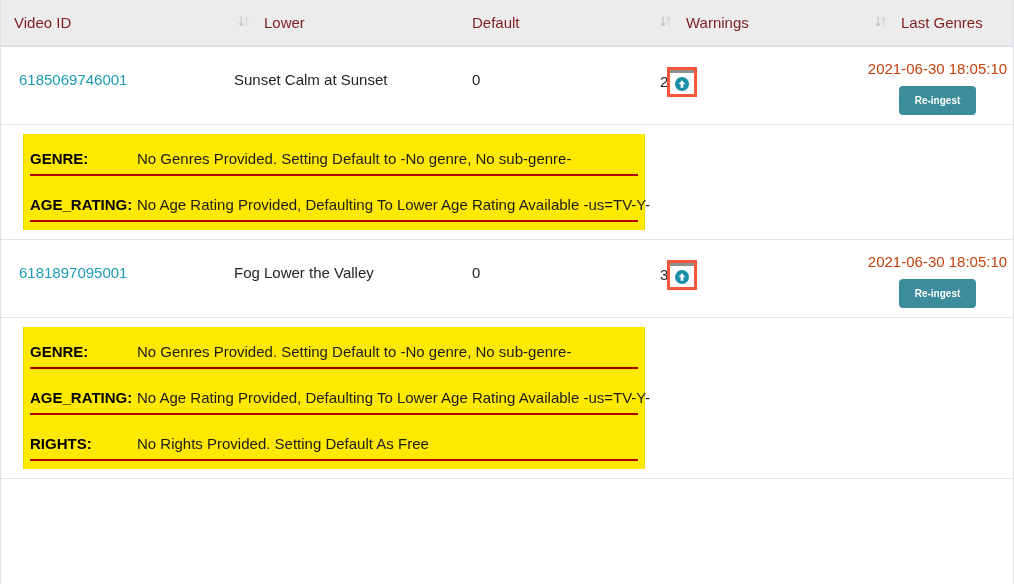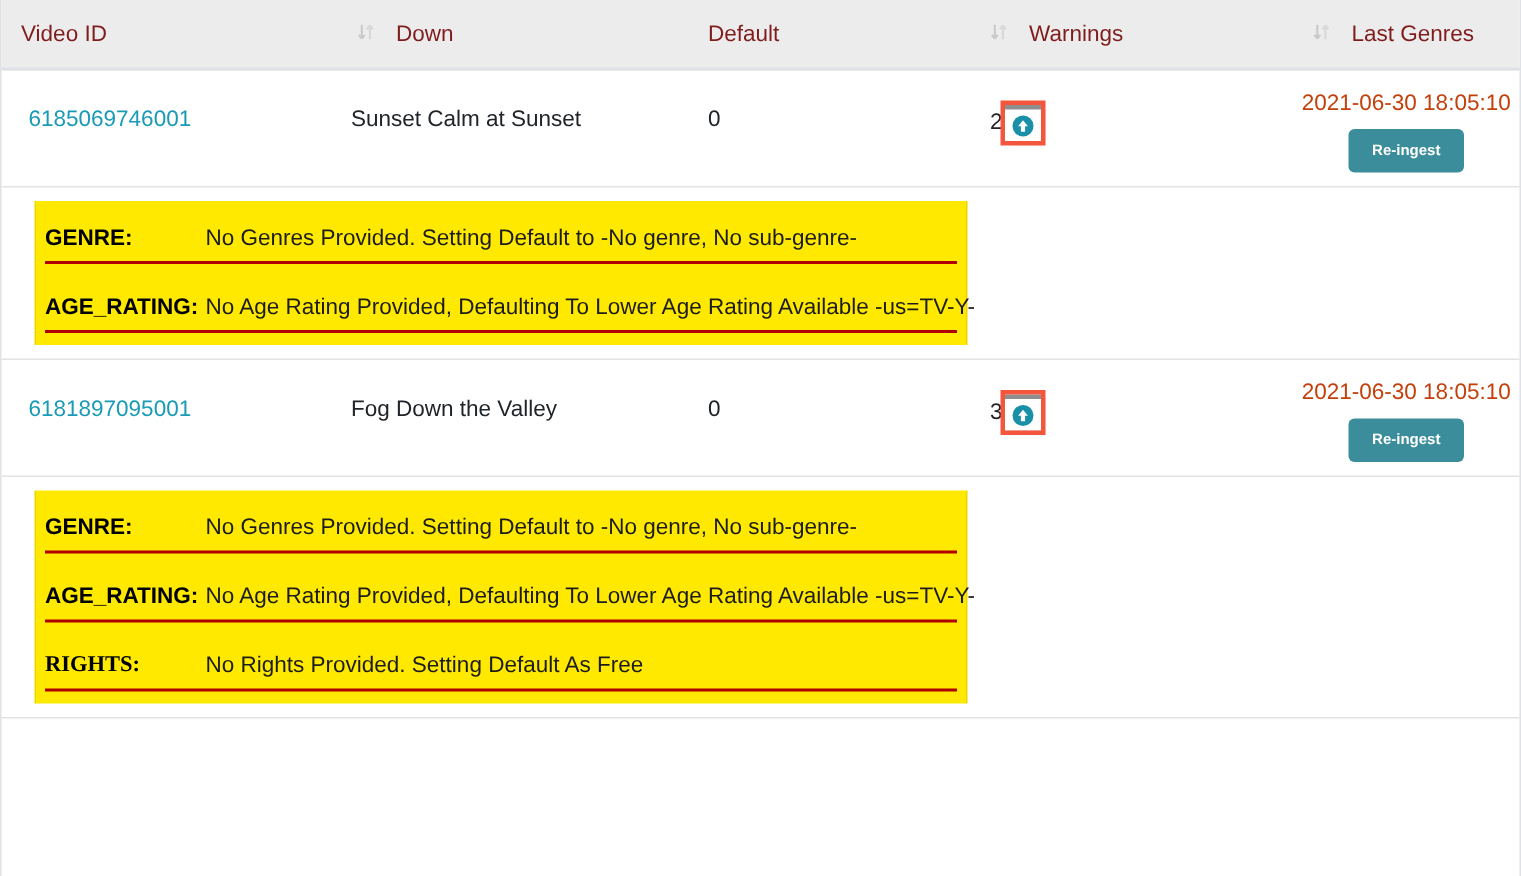--- a/index.html
+++ b/index.html
@@ -172,39 +172,39 @@
   }
   .warn-block:first-child { padding-top: 16px; }
   .warn-rule {
     border-bottom: 2px solid #b00000;
     margin: 7px 6px 0 6px;
   }
   .spacer-8 { height: 8px; }
 
   .key-genre { width: 99px; }
   .key-age   { width: 99px; }
-  .key-rights{ width: 99px; font-family: Liberation Serif, serif; }
+  .key-rights{ width: 99px; }
 </style>
 </head>
 <body>
 
 <div class="table-wrap">
 
   <div class="thead">
     <div class="th th-videoid">
       <span class="th-label">Video ID</span>
     </div>
     <div class="th th-name">
       <span class="sort-icon">
         <svg width="12" height="13" viewBox="0 0 12 13" aria-hidden="true">
           <path d="M3.2 1.5 L3.2 10.2 M3.2 10.8 L1.2 8.2 M3.2 10.8 L5.2 8.2" stroke="#c9c9c9" stroke-width="1.4" fill="none"></path>
           <path d="M8.6 11.2 L8.6 2.5 M8.6 1.9 L6.6 4.5 M8.6 1.9 L10.6 4.5" stroke="#d8d8d8" stroke-width="1.4" fill="none"></path>
         </svg>
       </span>
-      <span class="th-label">Down</span>
+      <span class="th-label">Lower</span>
     </div>
     <div class="th th-errors">
       <span class="th-label">Default</span>
     </div>
     <div class="th th-warnings">
       <span class="sort-icon">
         <svg width="12" height="13" viewBox="0 0 12 13" aria-hidden="true">
           <path d="M3.2 1.5 L3.2 10.2 M3.2 10.8 L1.2 8.2 M3.2 10.8 L5.2 8.2" stroke="#c9c9c9" stroke-width="1.4" fill="none"></path>
           <path d="M8.6 11.2 L8.6 2.5 M8.6 1.9 L6.6 4.5 M8.6 1.9 L10.6 4.5" stroke="#d8d8d8" stroke-width="1.4" fill="none"></path>
         </svg>
@@ -264,21 +264,21 @@
         </div>
         <div class="spacer-8"></div>
       </div>
     </div>
   </div>
 
   <div class="trow">
     <div class="td td-videoid">
       <a class="vid-link" href="#">6181897095001</a>
     </div>
-    <div class="td td-name">Fog Down the Valley</div>
+    <div class="td td-name">Fog Lower the Valley</div>
     <div class="td td-errors">0</div>
     <div class="td td-warnings">
       <span class="warn-count">3</span>
       <button class="warn-btn">
         <span>
           <svg width="16" height="16" viewBox="0 0 16 16" aria-hidden="true">
             <circle cx="8" cy="8" r="7" fill="#1a8fa8"></circle>
             <path d="M8 4.2 L11.3 8.1 L9.4 8.1 L9.4 11.8 L6.6 11.8 L6.6 8.1 L4.7 8.1 Z" fill="#ffffff"></path>
           </svg>
         </span>

